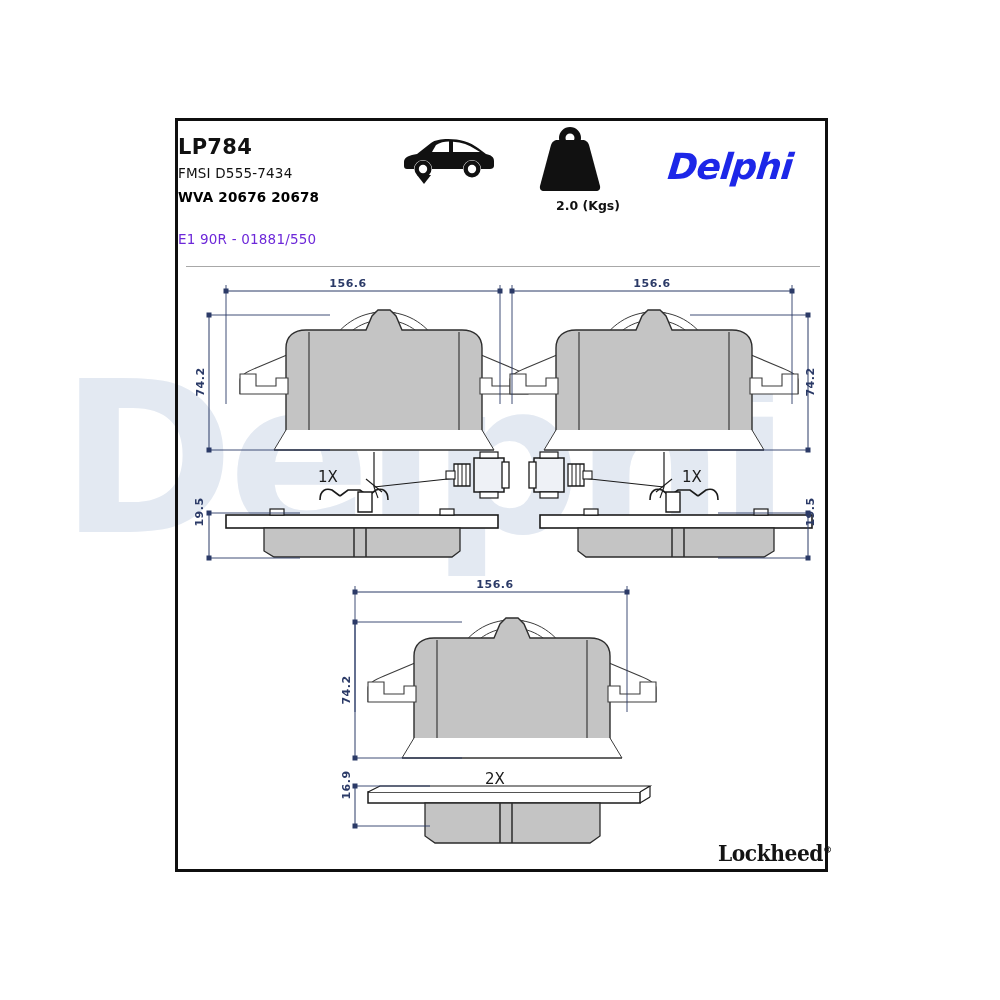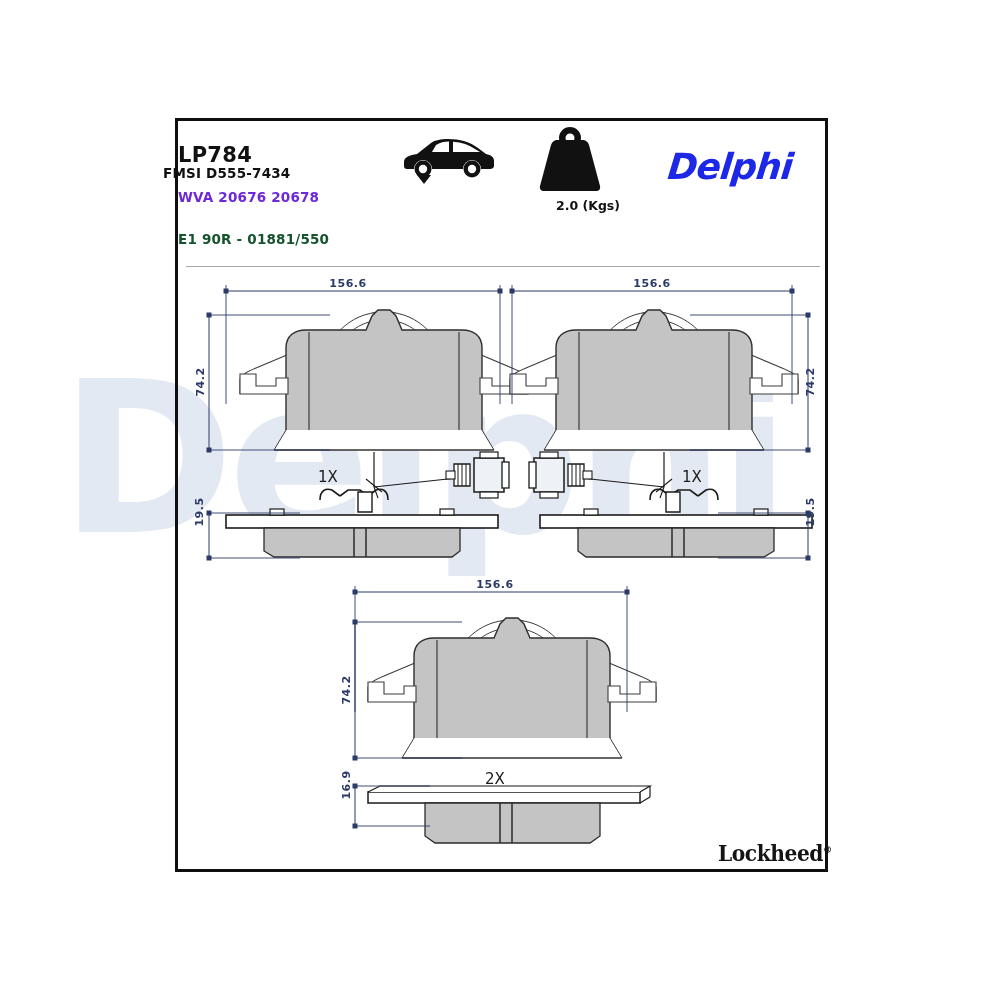--- a/index.html
+++ b/index.html
@@ -38,35 +38,34 @@
     box-sizing:border-box;
     z-index:2;
   }
 
   
   .hdr{position:absolute;z-index:4;}
   .part-no{
     left:178px; top:135px;
     font-size:21px; font-weight:bold; color:#111;
     letter-spacing:.3px;
-    margin-top:8px;
   }
   .fmsi{
-    left:163px; top:165px;
-    font-size:13.5px; font-weight:bold; color:#111;
+    left:178px; top:165px;
+    font-size:13.5px; font-weight:normal; color:#111;
     letter-spacing:.2px;
   }
   .wva{
     left:178px; top:189px;
-    font-size:13.5px; font-weight:bold; color:#6d28d9;
+    font-size:13.5px; font-weight:bold; color:#000000;
     letter-spacing:.2px;
   }
   .ece{
     left:178px; top:231px;
-    font-size:13.5px; font-weight:bold; color:#14532d;
+    font-size:13.5px; font-weight:normal; color:#6d28d9;
     letter-spacing:.2px;
   }
 
   .car-icon{left:398px; top:128px;}
   .weight-icon{left:528px; top:124px;}
   .weight-label{
     left:520px; top:198px; width:100px; text-align:right;
     font-size:12.5px; font-weight:bold; color:#111;
   }
 

